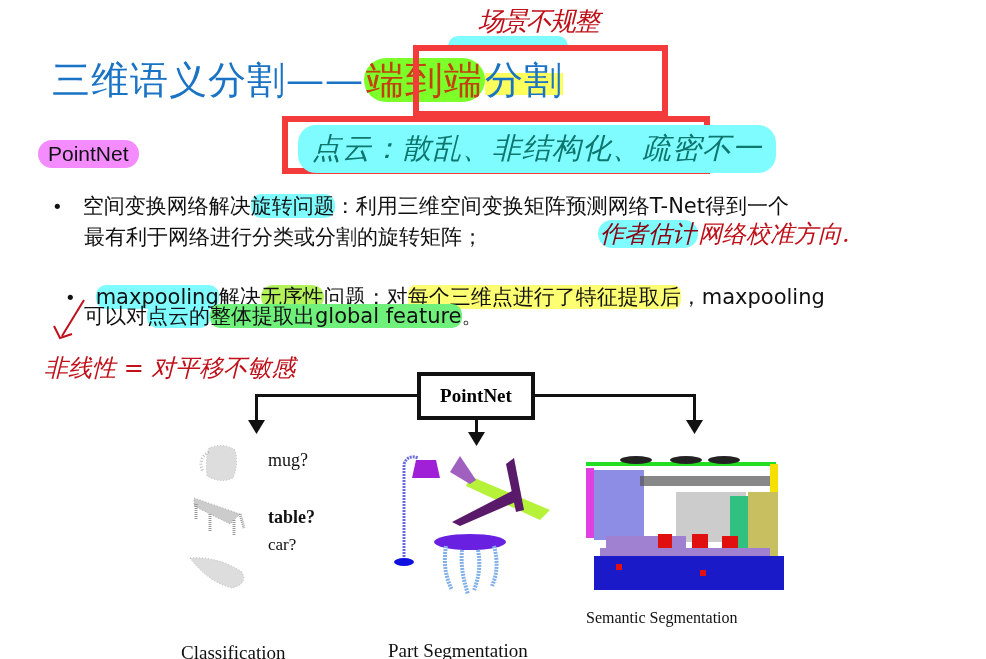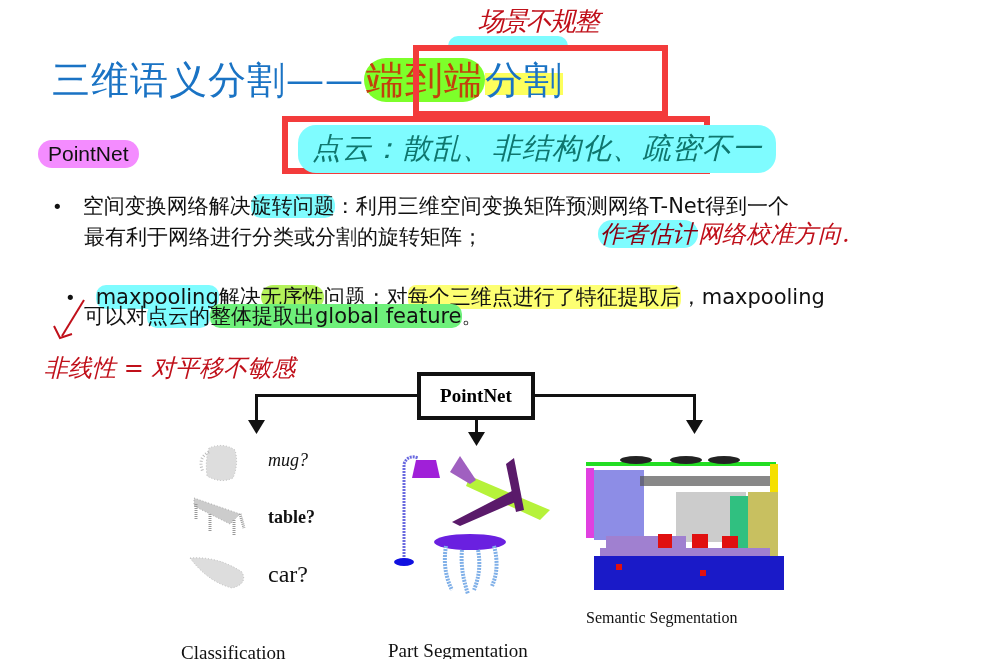--- a/index.html
+++ b/index.html
@@ -80,30 +80,30 @@
     <polygon points="0,0 17,0 8.5,14" fill="#111"></polygon>
   </svg>
 <svg class="abs" style="left:686px;top:420px;" width="17" height="14">
     <polygon points="0,0 17,0 8.5,14" fill="#111"></polygon>
   </svg>
 
 <svg class="abs" style="left:195px;top:440px;" width="50" height="45">
   <path d="M14 8 Q10 20 12 36 Q26 44 38 38 Q44 24 40 10 Q28 2 14 8Z" fill="#ddd" stroke="#bbb" stroke-dasharray="1 2"></path>
   <path d="M14 12 Q2 18 8 32" fill="none" stroke="#bbb" stroke-width="3" stroke-dasharray="1 2"></path>
 </svg>
-<div class="abs serif-lbl" style="left:268px;top:450px;font-size:18px;font-style:italic;">mug?</div>
+<div class="abs serif-lbl" style="left:268px;top:450px;font-size:18px;">mug?</div>
 <svg class="abs" style="left:190px;top:492px;" width="60" height="50">
   <path d="M4 6 L50 22 L40 32 L4 14Z" fill="#ccc" stroke="#aaa" stroke-dasharray="1 2"></path>
   <path d="M6 12 L6 28 M44 28 L44 44 M20 22 L20 40 M50 22 L54 36" stroke="#999" stroke-width="3" stroke-dasharray="1 1"></path>
 </svg>
 <div class="abs serif-lbl" style="left:268px;top:507px;font-size:18px;font-weight:bold;">table?</div>
 <svg class="abs" style="left:188px;top:552px;" width="66" height="40">
   <path d="M2 6 Q30 4 54 20 Q60 32 44 36 Q20 30 2 6Z" fill="#ddd" stroke="#bbb" stroke-dasharray="1 2"></path>
 </svg>
-<div class="abs serif-lbl" style="left:268px;top:561px;font-size:24px;">car?</div>
+<div class="abs serif-lbl" style="left:268px;top:535px;font-size:17px;">car?</div>
 <div class="abs serif-lbl" style="left:181px;top:642px;font-size:19px;">Classification</div>
 
 <svg class="abs" style="left:390px;top:450px;" width="170" height="150">
 
   <path d="M14 110 L14 14 Q18 4 28 8" stroke="#6a6ae0" stroke-width="3" fill="none" stroke-dasharray="2 1"></path>
   <path d="M26 10 L46 10 L50 28 L22 28Z" fill="#a020d8"></path>
   <ellipse cx="14" cy="112" rx="10" ry="4" fill="#1010e0"></ellipse>
 
   <path d="M80 26 L160 60 L150 70 L76 36Z" fill="#b6f23a"></path>
   <path d="M62 72 L124 40 L130 50 L70 76Z" fill="#5a1a6a"></path>

